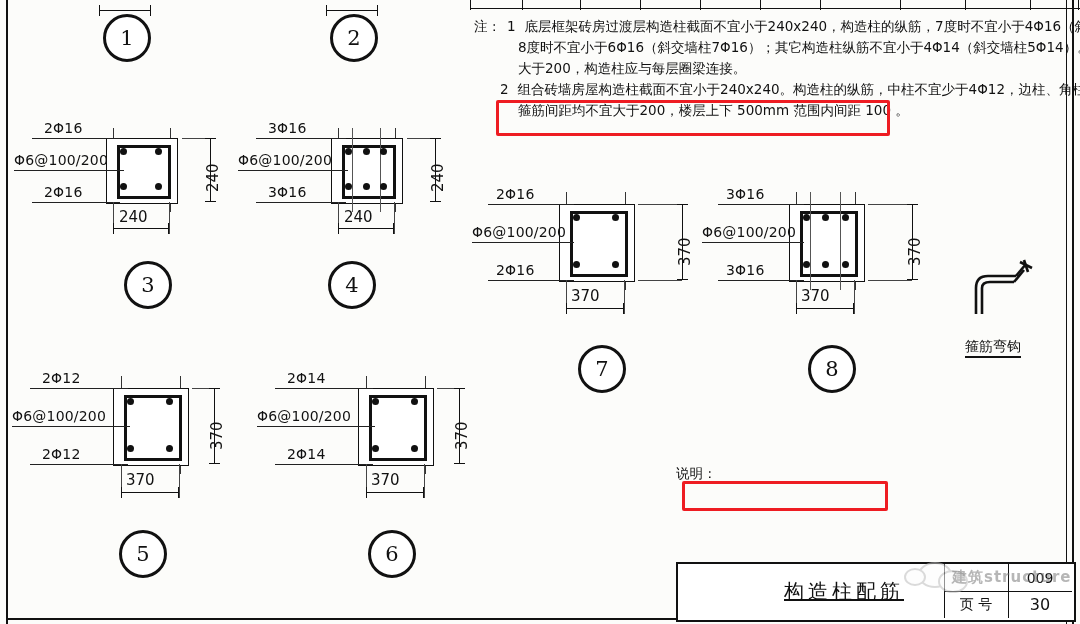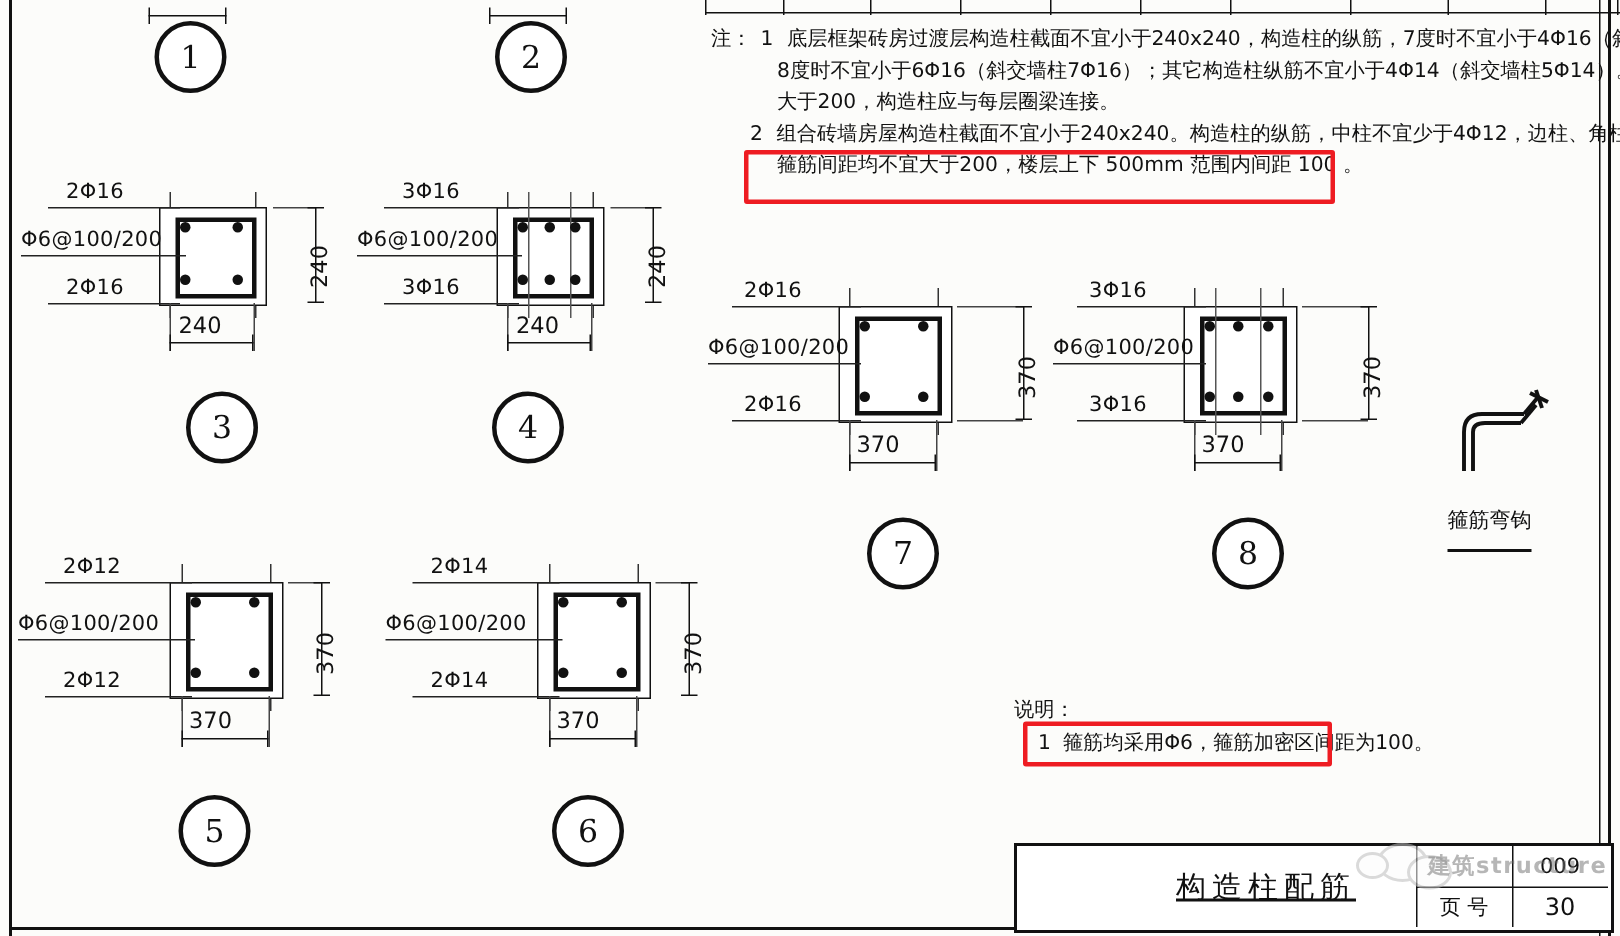--- a/index.html
+++ b/index.html
@@ -158,21 +158,21 @@
     font-size: 14px;
     color: #111;
     white-space: nowrap;
   }
 
   
   .hook-lbl {
     position: absolute;
     font-size: 14px;
     border-bottom: 2px solid #111;
-    padding-bottom: 10px;
+    padding-bottom: 0;
     color: #111;
     white-space: nowrap;
   }
 
   
   .wm {
     position: absolute;
     opacity: .55;
     pointer-events: none;
   }
@@ -473,23 +473,20 @@
       <path d="M44 24 L54 12"></path>
       <path d="M46 18 L56 6"></path>
       <path d="M50 4 L62 10"></path>
       <path d="M54 2 L58 14"></path>
     </g>
   </svg>
   <div class="hook-lbl" style="left:965px; top:338px;">箍筋弯钩</div>
 
   <div class="explain" style="left:676px; top:462px;">
     <div>说明：</div>
-    <div style="padding-left:16px;">
-      <span>1</span><span style="margin-left:8px;">箍筋均采用Φ6，箍筋加密区间距为100。</span>
-    </div>
   </div>
   <div class="redbox" style="left:682px; top:481px; width:200px; height:24px;"></div>
 
   <div class="tb-wrap" style="left:676px; top:562px; width:396px; height:56px;">
     <div class="tb-title" style="left:106px; top:14px;">构造柱配筋</div>
 
     <div class="vline" style="left:266px; top:0; height:54px;"></div>
     <div class="vline" style="left:330px; top:0; height:54px;"></div>
     <div class="hline" style="left:266px; top:27px; width:128px;"></div>
     <div class="tb-cell" style="left:330px; top:0; width:64px; height:27px;">

